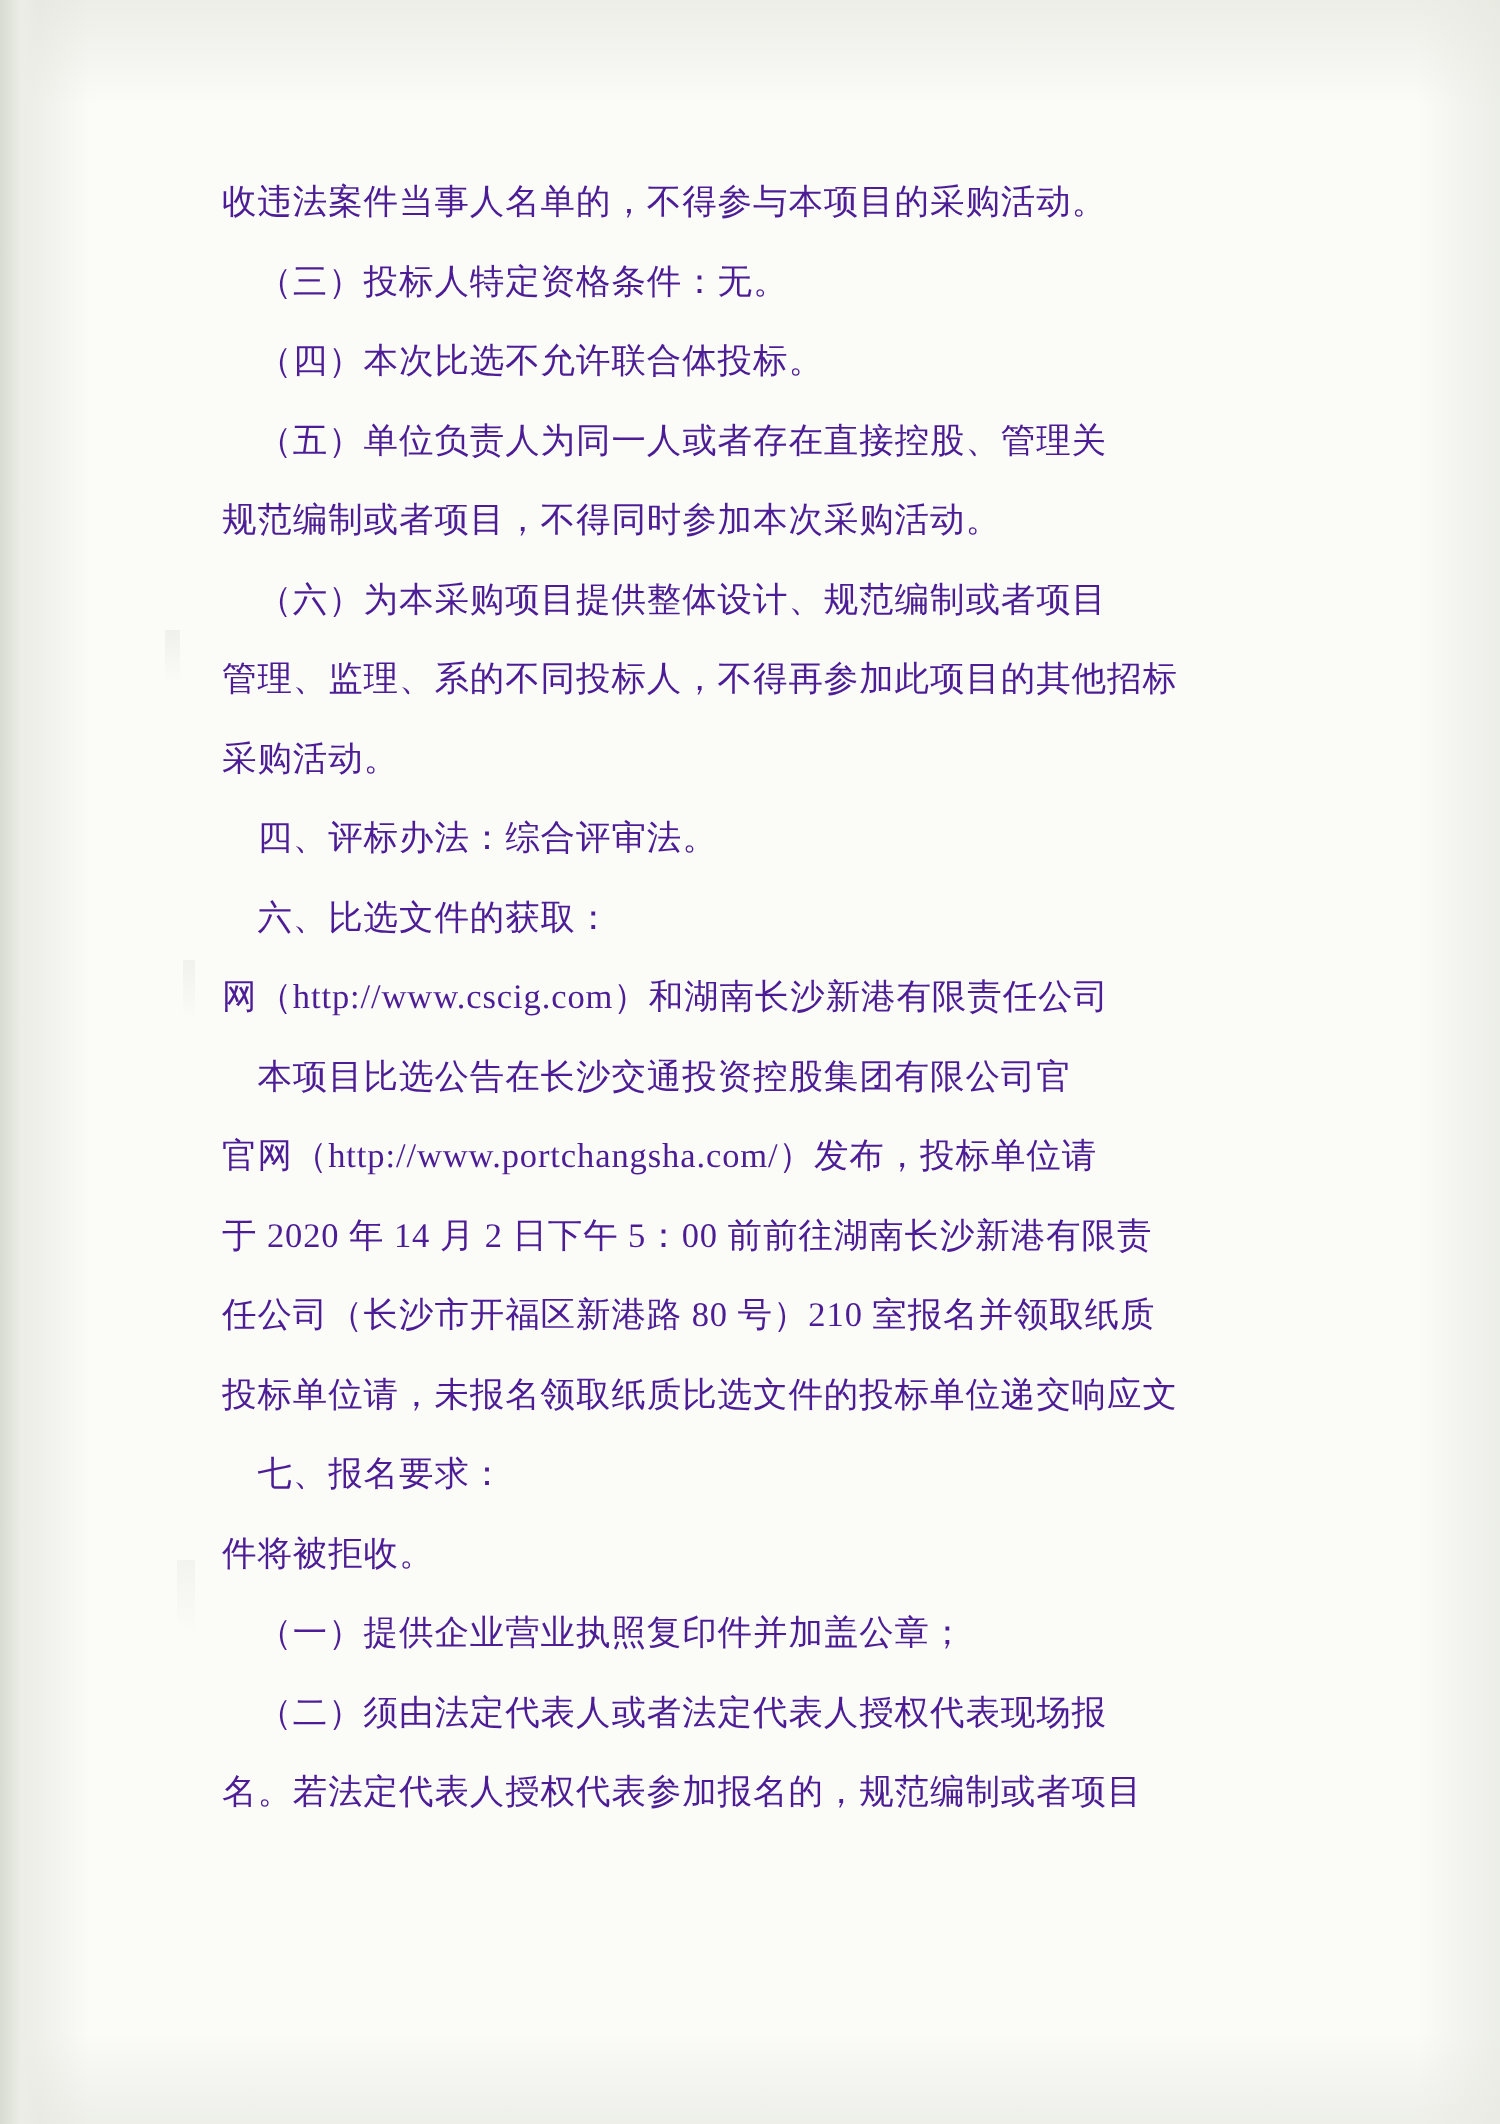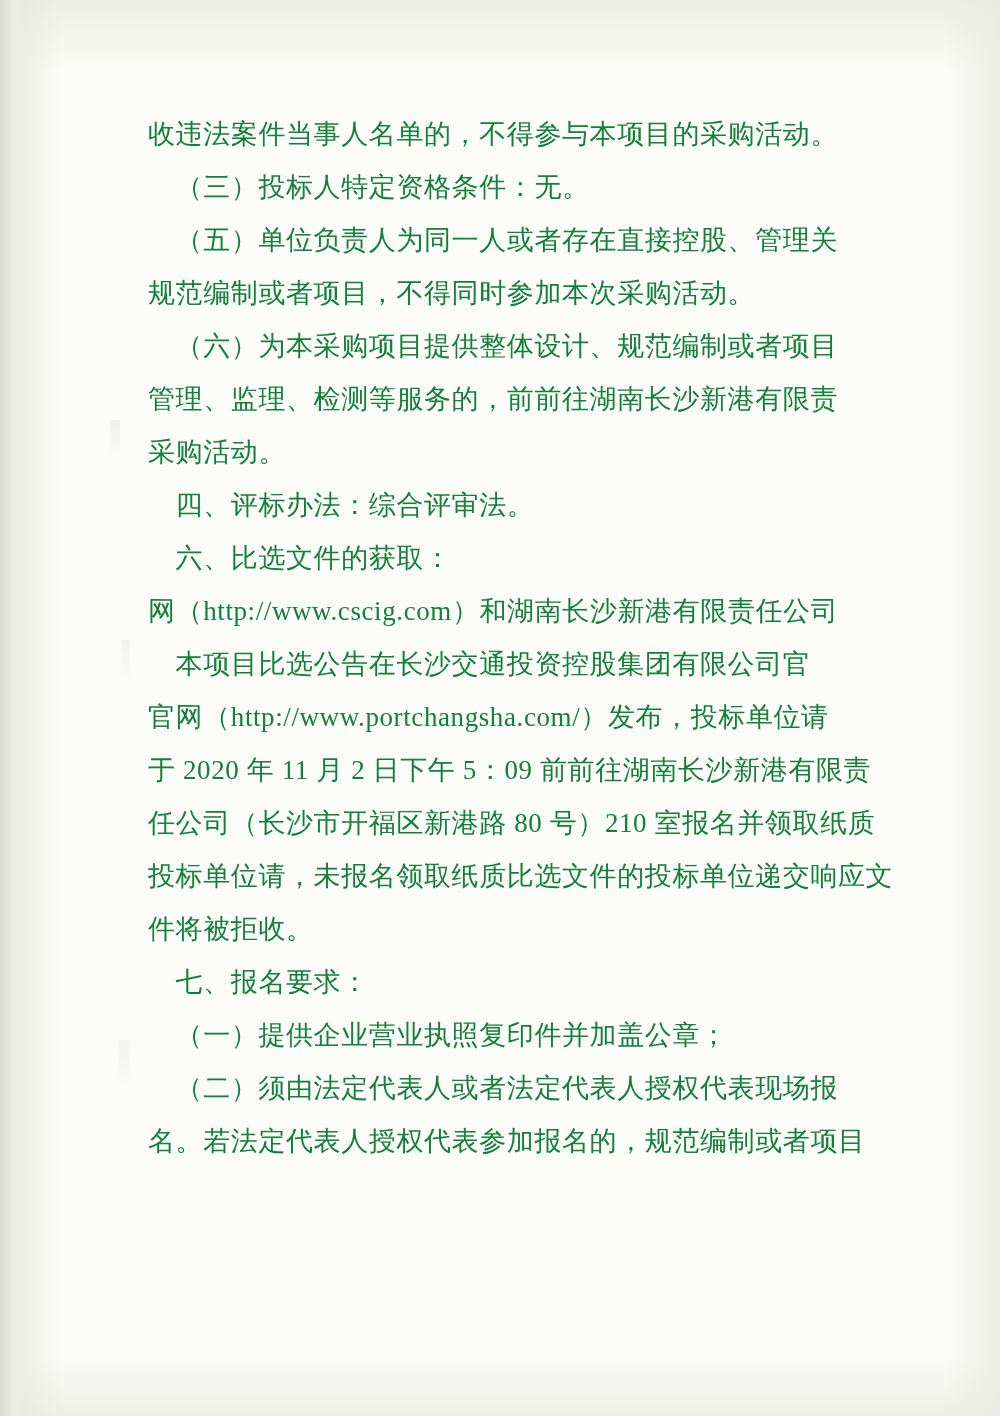--- a/index.html
+++ b/index.html
@@ -36,23 +36,23 @@
     background: linear-gradient(90deg, #d8dbd2 0%, #eceee7 55%, rgba(252,252,248,0) 100%);
     pointer-events: none;
   }
   .content {
     position: absolute;
     left: 148px;
     top: 108px;
     width: 700px;
   }
   .line {
-    font-size: 27px;
+    font-size: 23px;
     line-height: 53px;
-    color: #15803d;
+    color: #4c1d95;
     letter-spacing: 0.6px;
     white-space: pre;
     font-family: "Liberation Serif", "DejaVu Serif", serif;
   }
   .para {
     margin: 0;
   }
   .smudge-a, .smudge-b, .smudge-c {
     position: absolute;
     pointer-events: none;
@@ -77,32 +77,33 @@
 <div class="page">
   <div class="paper-tint"></div>
   <div class="edge-left"></div>
   <div class="smudge-a"></div>
   <div class="smudge-b"></div>
   <div class="smudge-c"></div>
 
   <div class="content">
     <p class="line para">收违法案件当事人名单的，不得参与本项目的采购活动。</p>
     <p class="line para">　（三）投标人特定资格条件：无。</p>
+    <p class="line para">　（四）本次比选不允许联合体投标。</p>
     <p class="line para">　（五）单位负责人为同一人或者存在直接控股、管理关</p>
     <p class="line para">规范编制或者项目，不得同时参加本次采购活动。</p>
     <p class="line para">　（六）为本采购项目提供整体设计、规范编制或者项目</p>
-    <p class="line para">管理、监理、检测等服务的，前前往湖南长沙新港有限责</p>
+    <p class="line para">管理、监理、系的不同投标人，不得再参加此项目的其他招标</p>
     <p class="line para">采购活动。</p>
     <p class="line para">　四、评标办法：综合评审法。</p>
     <p class="line para">　六、比选文件的获取：</p>
     <p class="line para">网（http://www.cscig.com）和湖南长沙新港有限责任公司</p>
     <p class="line para">　本项目比选公告在长沙交通投资控股集团有限公司官</p>
     <p class="line para">官网（http://www.portchangsha.com/）发布，投标单位请</p>
-    <p class="line para">于 2020 年 11 月 2 日下午 5：09 前前往湖南长沙新港有限责</p>
+    <p class="line para">于 2020 年 14 月 2 日下午 5：00 前前往湖南长沙新港有限责</p>
     <p class="line para">任公司（长沙市开福区新港路 80 号）210 室报名并领取纸质</p>
     <p class="line para">投标单位请，未报名领取纸质比选文件的投标单位递交响应文</p>
+    <p class="line para">　七、报名要求：</p>
     <p class="line para">件将被拒收。</p>
-    <p class="line para">　七、报名要求：</p>
     <p class="line para">　（一）提供企业营业执照复印件并加盖公章；</p>
     <p class="line para">　（二）须由法定代表人或者法定代表人授权代表现场报</p>
     <p class="line para">名。若法定代表人授权代表参加报名的，规范编制或者项目</p>
   </div>
 </div>
 
 </body></html>

